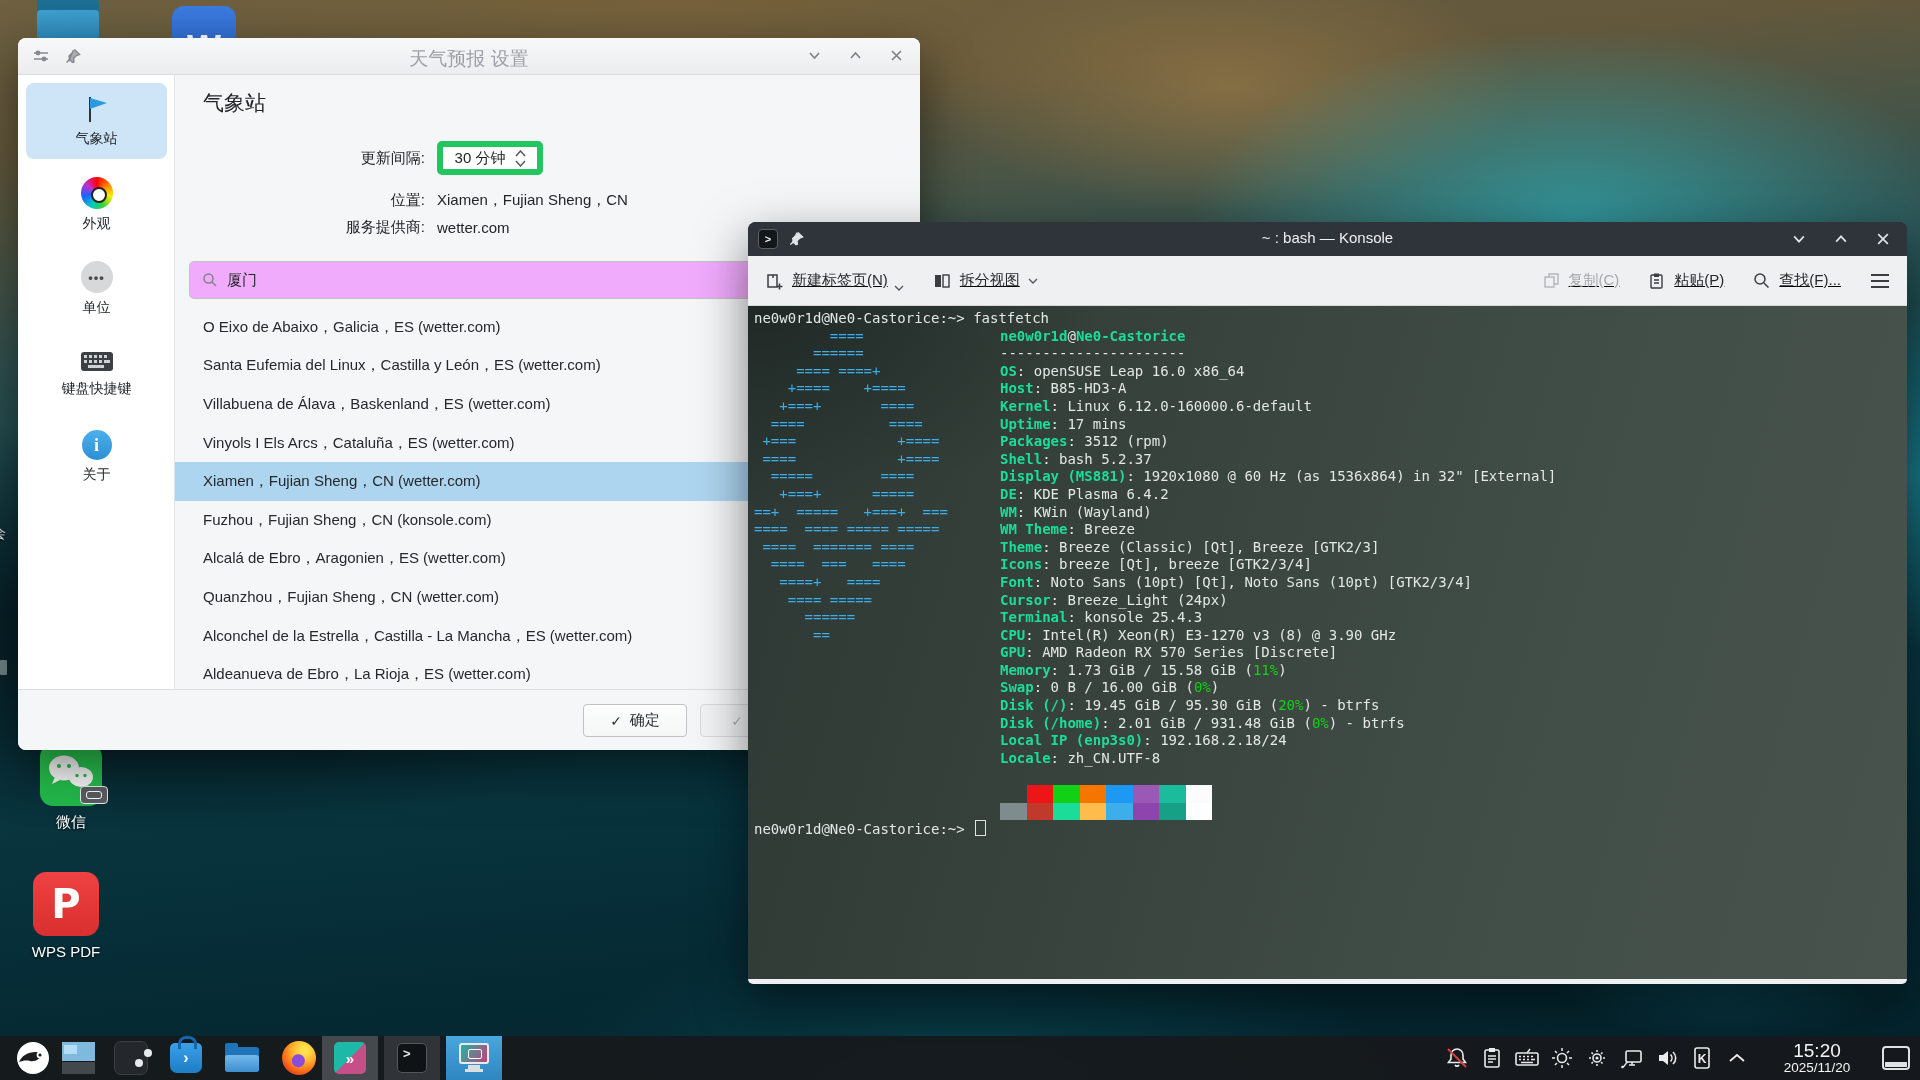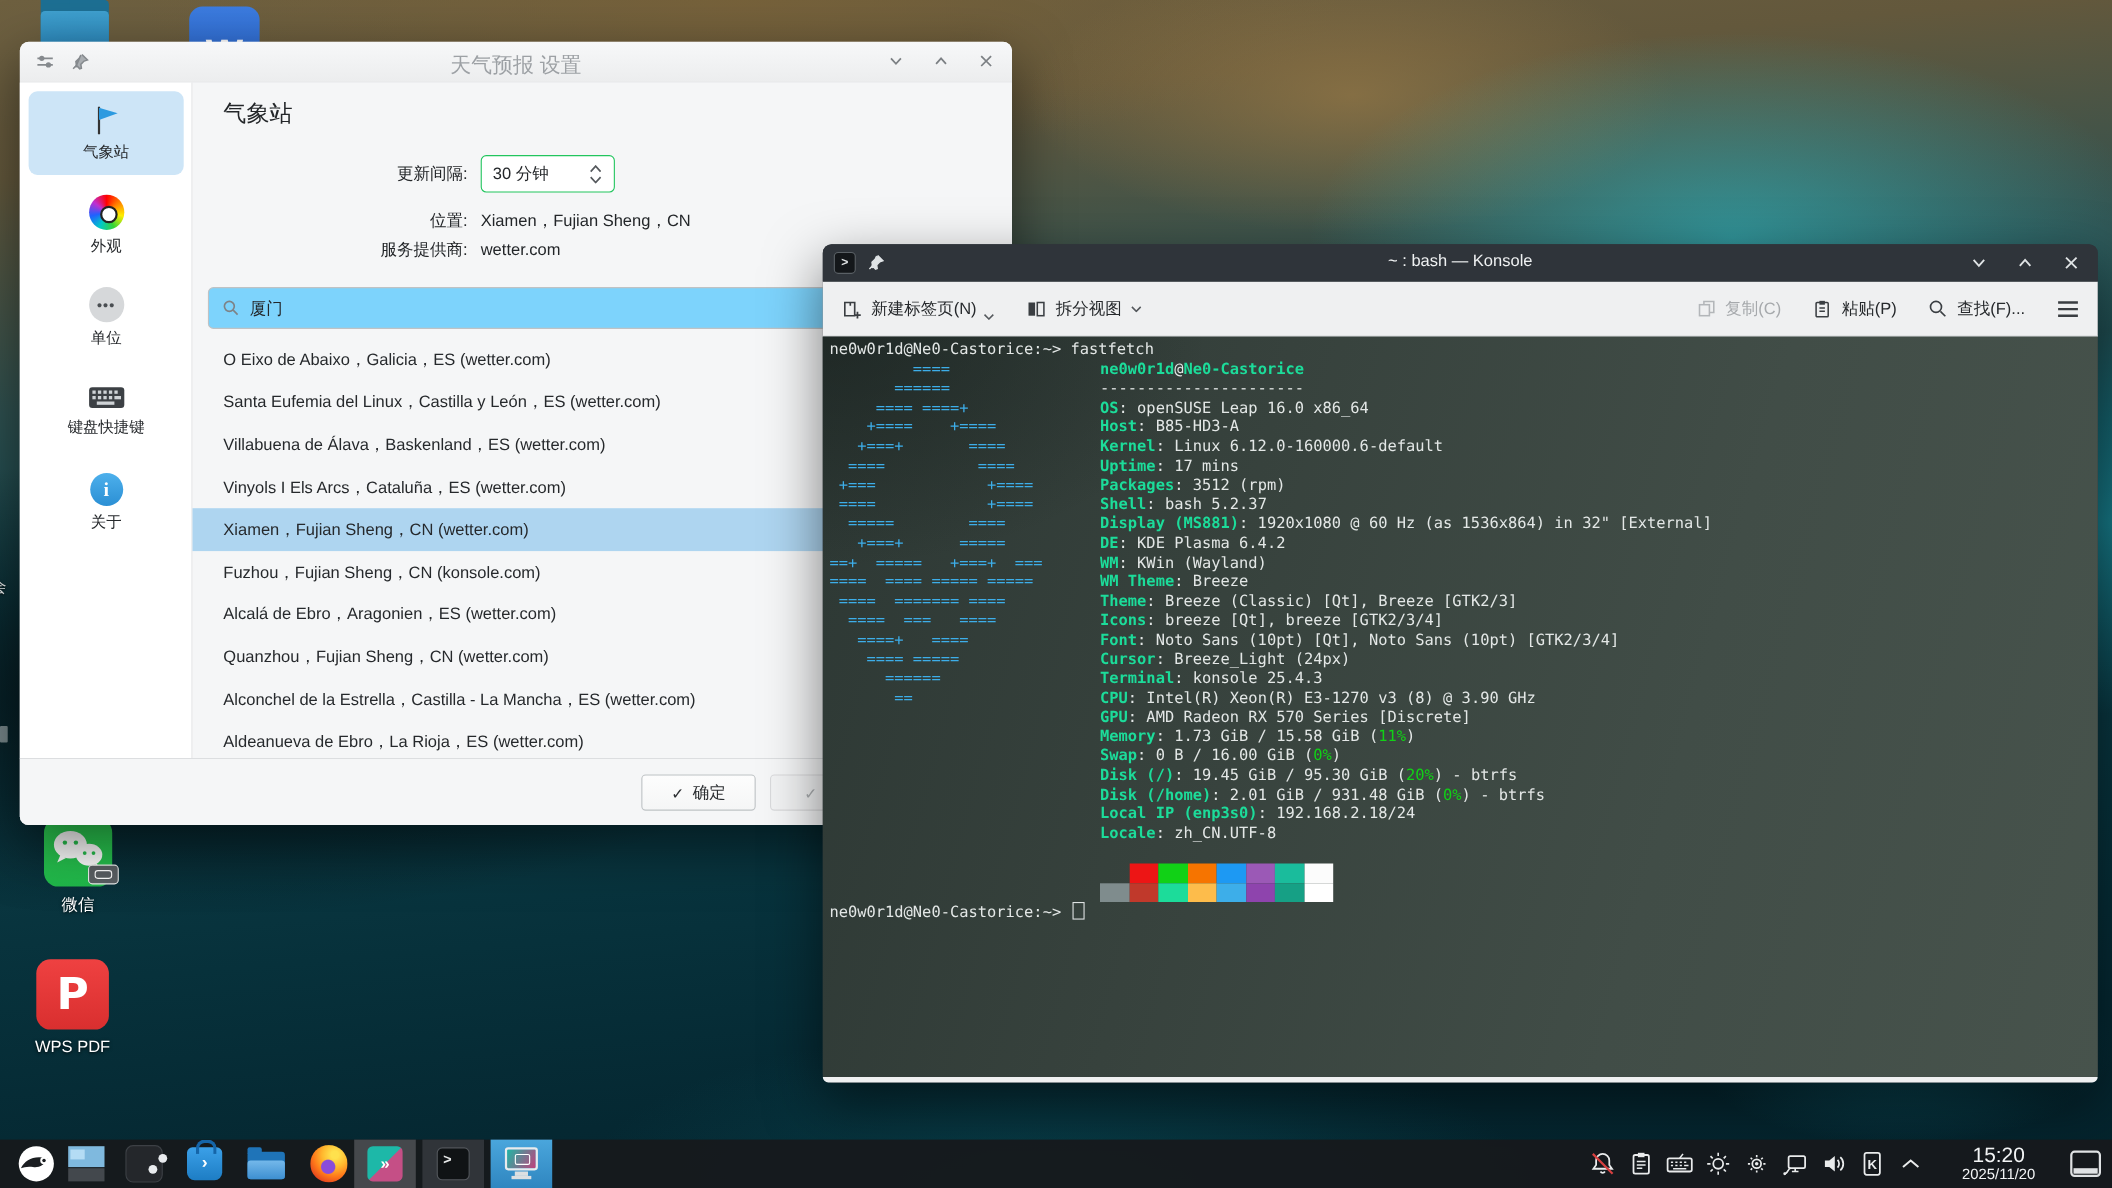--- a/index.html
+++ b/index.html
@@ -49,39 +49,39 @@
   .wheel{width:32px;height:32px;border-radius:50%;background:conic-gradient(#f00,#ff8000,#ffee00,#35d435,#00c8c8,#2060ff,#c030d0,#f00);position:relative;}
   .wheel:after{content:"";position:absolute;left:10px;top:10px;width:12px;height:12px;border-radius:50%;background:#fff;border:2px solid #222;}
   .units-circ{width:32px;height:32px;border-radius:50%;background:#d6d8da;color:#4a4e52;display:flex;align-items:center;justify-content:center;font-size:13px;font-weight:bold;letter-spacing:1px;}
   .about-circ{width:30px;height:30px;border-radius:50%;background:linear-gradient(#4db0ec,#2b8fd4);color:#fff;display:flex;align-items:center;justify-content:center;font-size:18px;font-weight:bold;font-family:"Liberation Serif",serif;}
   .w-main{flex:1;position:relative;}
   .w-heading{margin:14px 0 0 28px;font-size:21px;font-weight:400;color:#232629;}
   .w-form{margin-top:24px;font-size:15px;color:#232629;}
   .frow{display:flex;align-items:center;margin-bottom:16px;}
   .frow label{width:250px;text-align:right;padding-right:12px;}
   .frow.txt{margin-bottom:8px;}
-  .spinbox{width:122px;height:34px;background:#fff;border:1px solid #22c55e;border-radius:5px;display:flex;align-items:center;box-sizing:border-box;}
+  .spinbox{width:106px;height:34px;background:#fff;border:6px solid #22c55e;border-radius:5px;display:flex;align-items:center;box-sizing:border-box;text-align:center;}
   .spinbox .val{flex:1;padding-left:10px;}
   .spin-arrows{width:26px;display:flex;flex-direction:column;align-items:center;gap:3px;padding-right:4px;}
-  .searchbox{margin:24px 14px 0 14px;height:38px;background:#7dd3fc;border:1px solid #bfc2c4;border-radius:5px;display:flex;align-items:center;padding-left:12px;gap:9px;box-sizing:border-box;font-size:15px;color:#232629;}
+  .searchbox{margin:24px 14px 0 14px;height:38px;background:#f0abfc;border:1px solid #bfc2c4;border-radius:5px;display:flex;align-items:center;padding-left:12px;gap:9px;box-sizing:border-box;font-size:15px;color:#232629;}
   .loc-list{margin-top:9px;}
   .loc-row{height:38.6px;display:flex;align-items:center;padding-left:28px;font-size:15px;color:#26292c;}
   .loc-row.sel{background:#aed5f0;}
   .w-footer{position:absolute;left:0;right:0;bottom:0;height:60px;border-top:1px solid #dcdee0;background:#f5f6f7;border-radius:0 0 8px 8px;}
   .kbtn{position:absolute;top:14px;height:33px;display:flex;align-items:center;justify-content:center;gap:8px;font-size:15px;color:#2b2e31;background:linear-gradient(#fdfdfd,#f5f6f6);border:1px solid #bfc3c5;border-radius:4px;font-family:inherit;}
   .kbtn .chk{font-size:14px;}
   .kbtn.ok{left:565px;width:104px;}
   .kbtn.disabled{left:682px;width:112px;background:#f2f3f4;border-color:#d9dadc;color:#abaeb1;}
   
   .konsole{left:748px;top:222px;width:1159px;height:762px;z-index:5;background:#31363b;}
   .k-titlebar{position:relative;height:34px;background:#2f343a;border-radius:8px 8px 0 0;}
   .k-title{position:absolute;left:0;right:0;top:7px;text-align:center;color:#eff1f2;font-size:15px;}
   .k-appicon{position:absolute;left:10px;top:7px;width:20px;height:20px;background:#14171a;border:1px solid #5a6065;border-radius:4px;color:#e6e9ea;font-size:11px;font-weight:bold;line-height:18px;text-align:center;box-sizing:border-box;}
   .k-controls{position:absolute;right:16px;top:9px;display:flex;gap:26px;}
-  .k-toolbar{height:50px;background:#eff0f1;border-bottom:1px solid #d5d7d9;display:flex;align-items:center;padding:0 16px;box-sizing:border-box;}
+  .k-toolbar{height:50px;background:#eff0f1;border-bottom:1px solid #d5d7d9;display:flex;align-items:center;padding:0 16px;box-sizing:border-box;text-decoration:underline;}
   .tbtn{display:flex;align-items:center;gap:8px;font-size:15px;color:#26292c;}
   .tbtn .caret-low{transform:translateY(7px);margin-left:-2px;}
   .tbtn.dis{color:#a6a9ac;}
   .tb-gap{width:28px;}
   .tb-right{margin-left:auto;display:flex;align-items:center;gap:28px;}
   .k-term{position:absolute;left:0;right:0;top:84px;bottom:5px;overflow:hidden;
     background:
       radial-gradient(ellipse 500px 300px at 0% 0%, rgba(20,28,26,.55), transparent 70%),
       linear-gradient(105deg,#2d3834 0%,#37423d 32%,#414d47 66%,#47534c 100%);
     font-family:"DejaVu Sans Mono",monospace;font-size:14px;line-height:17.6px;color:#e3e7e6;

